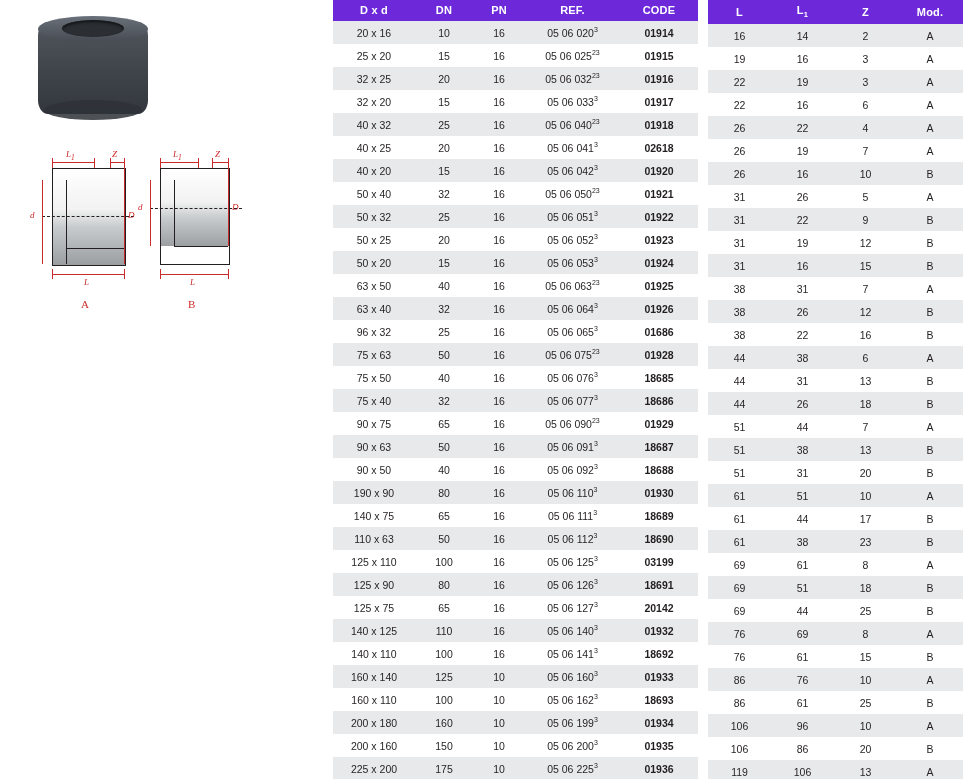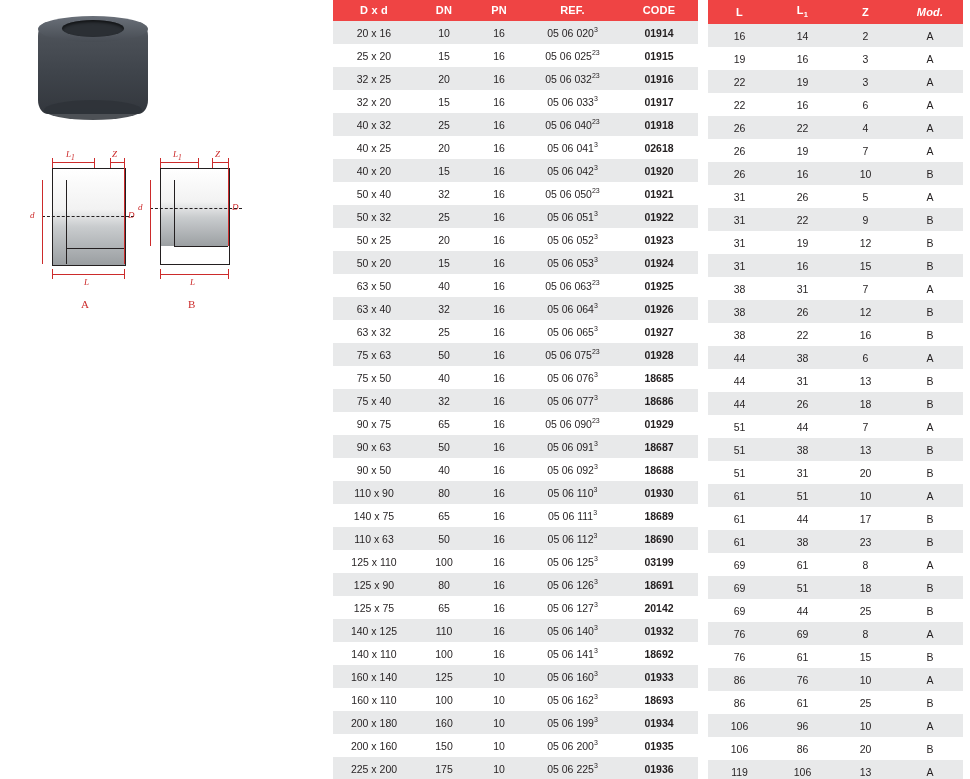--- a/index.html
+++ b/index.html
@@ -52,21 +52,21 @@
     position:absolute;color:#cc2b2b;font-size:11px;
     font-family:"Liberation Serif",serif;
   }
 
   .sectbody{position:absolute;}
 
   
   table{border-collapse:collapse;}
   .tbl{position:absolute;font-size:10.5px;}
   .tbl th{
-    background:#ef4444;color:#ffffff;font-weight:bold;
+    background:#6d28d9;color:#ffffff;font-weight:bold;
     font-size:11px;padding:4px 0 5px 0;text-align:center;
     letter-spacing:.2px;
   }
   .tbl td{
     text-align:center;padding:2px 0;height:19px;color:#231f20;
   }
   .tbl tr.alt td{background:#e8e9ea;}
   .code{font-weight:bold;}
   .sup{font-size:7px;vertical-align:super;}
 
@@ -258,25 +258,25 @@
           <td class="codec code">01925</td>
         </tr>
         <tr class="alt">
           <td class="dxd">63 x 40</td>
           <td class="dn">32</td>
           <td class="pn">16</td>
           <td class="ref">05 06 064<span class="sup">3</span></td>
           <td class="codec code">01926</td>
         </tr>
         <tr>
-          <td class="dxd">63 x 32</td>
+          <td class="dxd">96 x 32</td>
           <td class="dn">25</td>
           <td class="pn">16</td>
           <td class="ref">05 06 065<span class="sup">3</span></td>
-          <td class="codec code">01927</td>
+          <td class="codec code">01686</td>
         </tr>
         <tr class="alt">
           <td class="dxd">75 x 63</td>
           <td class="dn">50</td>
           <td class="pn">16</td>
           <td class="ref">05 06 075<span class="sup">23</span></td>
           <td class="codec code">01928</td>
         </tr>
         <tr>
           <td class="dxd">75 x 50</td>
@@ -307,21 +307,21 @@
           <td class="codec code">18687</td>
         </tr>
         <tr>
           <td class="dxd">90 x 50</td>
           <td class="dn">40</td>
           <td class="pn">16</td>
           <td class="ref">05 06 092<span class="sup">3</span></td>
           <td class="codec code">18688</td>
         </tr>
         <tr class="alt">
-          <td class="dxd">110 x 90</td>
+          <td class="dxd">190 x 90</td>
           <td class="dn">80</td>
           <td class="pn">16</td>
           <td class="ref">05 06 110<span class="sup">3</span></td>
           <td class="codec code">01930</td>
         </tr>
         <tr>
           <td class="dxd">140 x 75</td>
           <td class="dn">65</td>
           <td class="pn">16</td>
           <td class="ref">05 06 111<span class="sup">3</span></td>
@@ -406,21 +406,21 @@
         </tr>
       </tbody>
   </table>
 
   <table class="tbl t2">
     <thead>
       <tr>
         <th style="width:63px;">L</th>
         <th style="width:63px;">L<span class="sub">1</span></th>
         <th style="width:63px;">Z</th>
-        <th style="width:66px;font-style:italic;">Mod.</th>
+        <th style="width:66px;">Mod.</th>
       </tr>
     </thead>
     <tbody id="dims-body">
         <tr class="alt">
           <td>16</td>
           <td>14</td>
           <td>2</td>
           <td>A</td>
         </tr>
         <tr>

